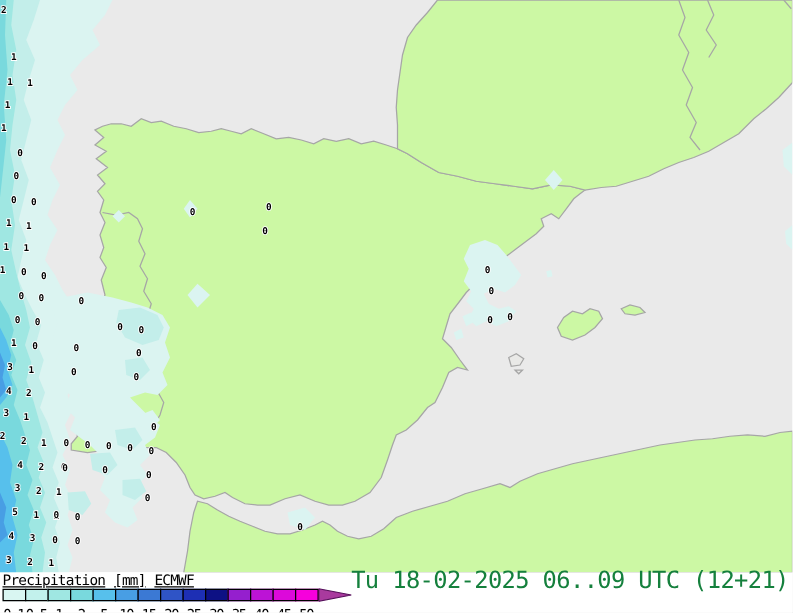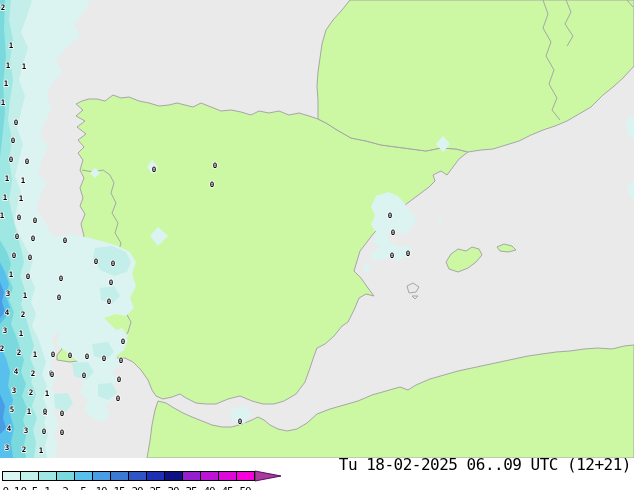--- a/index.html
+++ b/index.html
@@ -5,21 +5,21 @@
   html,body{margin:0;padding:0;background:#fff;}
   .stage{position:relative;width:634px;height:490px;background:#ffffff;overflow:hidden;
          font-family:"DejaVu Sans Mono", monospace;}
   .map-wrap{position:absolute;left:0;top:0;width:634px;height:458px;}
   svg text.maplabel{font-family:"DejaVu Sans Mono", monospace;font-size:7.5px;font-weight:bold;
          fill:#000;stroke:#ffffff;stroke-width:1.4px;paint-order:stroke;text-anchor:middle;}
   .legend{position:absolute;left:0;top:458px;width:634px;height:32px;background:#ffffff;}
   .legend-title{position:absolute;left:2px;top:0;font-size:11.5px;line-height:13px;color:#000;
          text-decoration:underline;letter-spacing:-0.6px;white-space:nowrap;}
   .legend-title .gap{display:inline-block;width:7px;}
-  .legend-date{position:absolute;right:3px;top:0;font-size:16px;line-height:13px;color:#000000;
+  .legend-date{position:absolute;right:3px;top:0;font-size:19px;line-height:13px;color:#15803d;
          letter-spacing:-0.5px;white-space:nowrap;}
   .colorbar{position:absolute;left:2px;top:13px;height:10px;display:flex;}
   .colorbar .cell{width:19px;height:10px;box-sizing:border-box;border:1px solid #000;margin-left:-1px;}
   .colorbar .cell:first-child{margin-left:0;}
   .cb-arrow{position:absolute;left:255px;top:11px;}
   .scale-labels{position:absolute;left:2px;top:22px;height:10px;white-space:nowrap;}
   .scale-labels span{display:inline-block;width:18px;text-align:center;font-size:11px;
          line-height:10px;color:#000;letter-spacing:-1px;}
   .copyright{position:absolute;right:3px;top:16px;font-size:11.5px;color:#2525cf;
          letter-spacing:-0.5px;white-space:nowrap;}
@@ -154,20 +154,21 @@
           <text class="maplabel" x="240" y="424">0</text>
           <text class="maplabel" x="390" y="218">0</text>
           <text class="maplabel" x="393" y="235">0</text>
           <text class="maplabel" x="392" y="258">0</text>
           <text class="maplabel" x="408" y="256">0</text>
         </g>
     </svg>
   </div>
 
   <div class="legend">
+    <div class="legend-title"><span>Precipitation</span><span class="gap"></span><span>[mm]</span><span class="gap"></span><span>ECMWF</span></div>
     <div class="legend-date">Tu 18-02-2025 06..09 UTC (12+21)</div>
     <div class="colorbar" id="colorbar">
         <div class="cell" style="background: rgb(217, 246, 242);"></div>
         <div class="cell" style="background: rgb(194, 241, 236);"></div>
         <div class="cell" style="background: rgb(159, 231, 226);"></div>
         <div class="cell" style="background: rgb(121, 217, 221);"></div>
         <div class="cell" style="background: rgb(87, 192, 236);"></div>
         <div class="cell" style="background: rgb(72, 158, 228);"></div>
         <div class="cell" style="background: rgb(59, 121, 212);"></div>
         <div class="cell" style="background: rgb(47, 84, 198);"></div>

